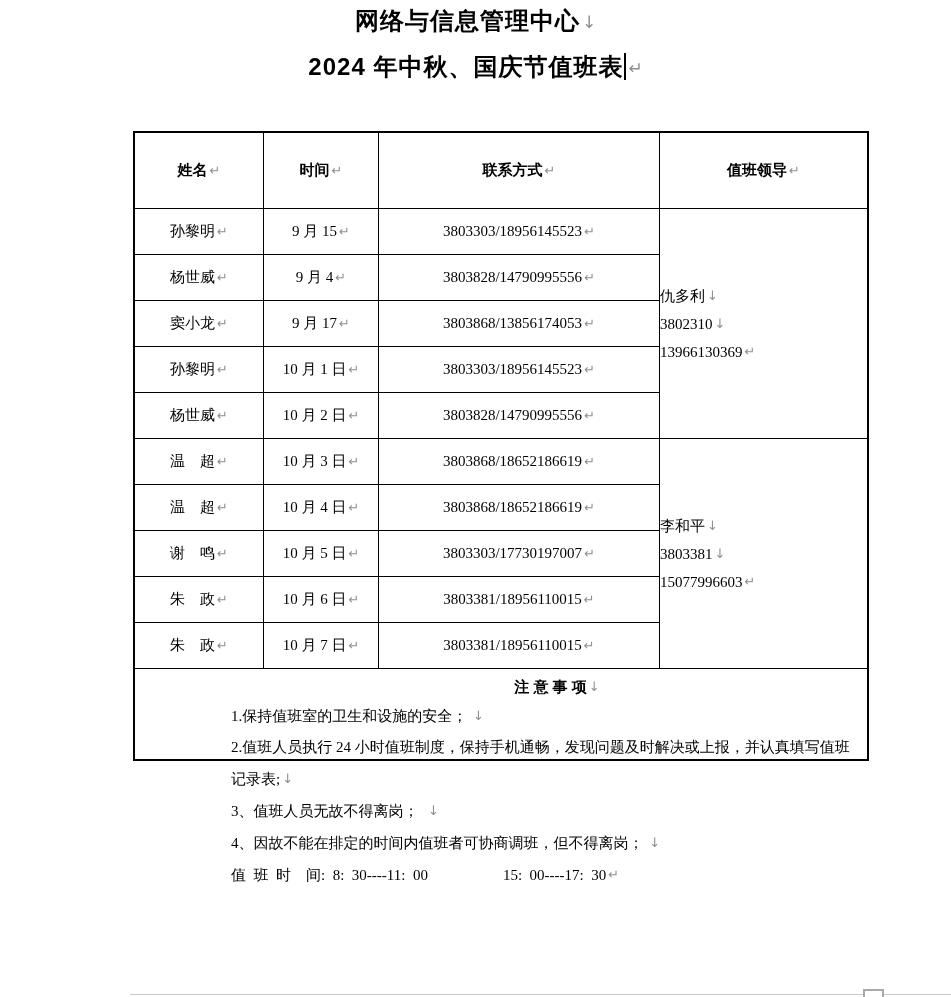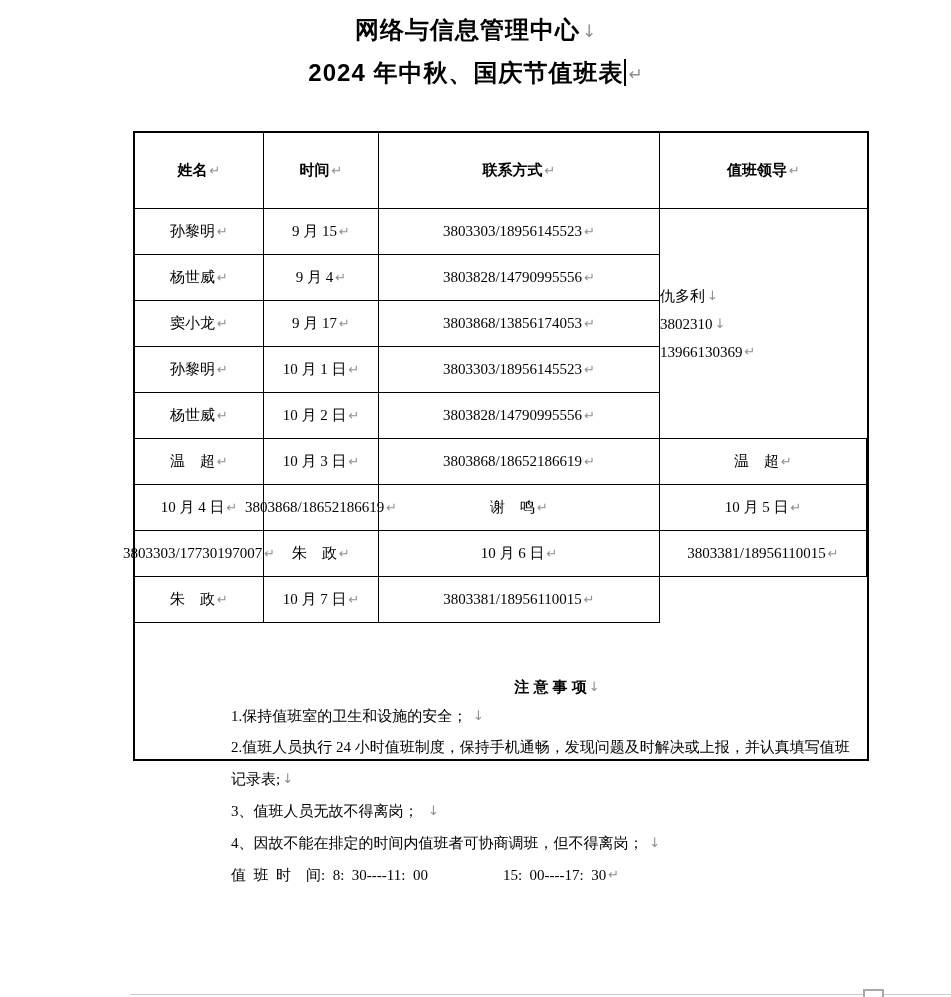--- a/index.html
+++ b/index.html
@@ -10,22 +10,22 @@
     color: #000;
   }
   
   .title-line {
     position: absolute; left: 0; width: 951px;
     text-align: center;
     font-family: "Liberation Sans", "DejaVu Sans", sans-serif;
     font-weight: bold; font-size: 24px; letter-spacing: 1px;
     white-space: pre-wrap;
   }
-  .title-1 { top: 14px; }
-  .title-2 { top: 57px; }
+  .title-1 { top: 5px; }
+  .title-2 { top: 51px; }
   .cursor-bar {
     display: inline-block; width: 2px; height: 27px;
     background: #000; vertical-align: -5px; margin-left: 1px;
   }
   
   .mk {
     font-family: "DejaVu Sans", sans-serif;
     font-weight: normal;
     color: #8f8f8f; font-size: 13px; letter-spacing: 0;
     margin-left: 2px; vertical-align: 1px;
@@ -100,20 +100,25 @@
   <div class="cell head"><span>姓名</span><span class="mk">↵</span></div>
   <div class="cell head"><span>时间</span><span class="mk">↵</span></div>
   <div class="cell head"><span>联系方式</span><span class="mk">↵</span></div>
   <div class="cell head last-col"><span>值班领导</span><span class="mk">↵</span></div>
 
   <div class="leader-cell leader-a">
     <div><span>仇多利</span><span class="mk">↓</span></div>
     <div><span>3802310</span><span class="mk">↓</span></div>
     <div><span>13966130369</span><span class="mk">↵</span></div>
   </div>
+  <div class="leader-cell leader-b">
+    <div><span>李和平</span><span class="mk">↓</span></div>
+    <div><span>3803381</span><span class="mk">↓</span></div>
+    <div><span>15077996603</span><span class="mk">↵</span></div>
+  </div>
 
   <div class="cell"><span>孙黎明</span><span class="mk">↵</span></div>
   <div class="cell"><span>9 月 15</span><span class="mk">↵</span></div>
   <div class="cell"><span>3803303/18956145523</span><span class="mk">↵</span></div>
 
   <div class="cell"><span>杨世威</span><span class="mk">↵</span></div>
   <div class="cell"><span>9 月 4</span><span class="mk">↵</span></div>
   <div class="cell"><span>3803828/14790995556</span><span class="mk">↵</span></div>
 
   <div class="cell"><span>窦小龙</span><span class="mk">↵</span></div>

